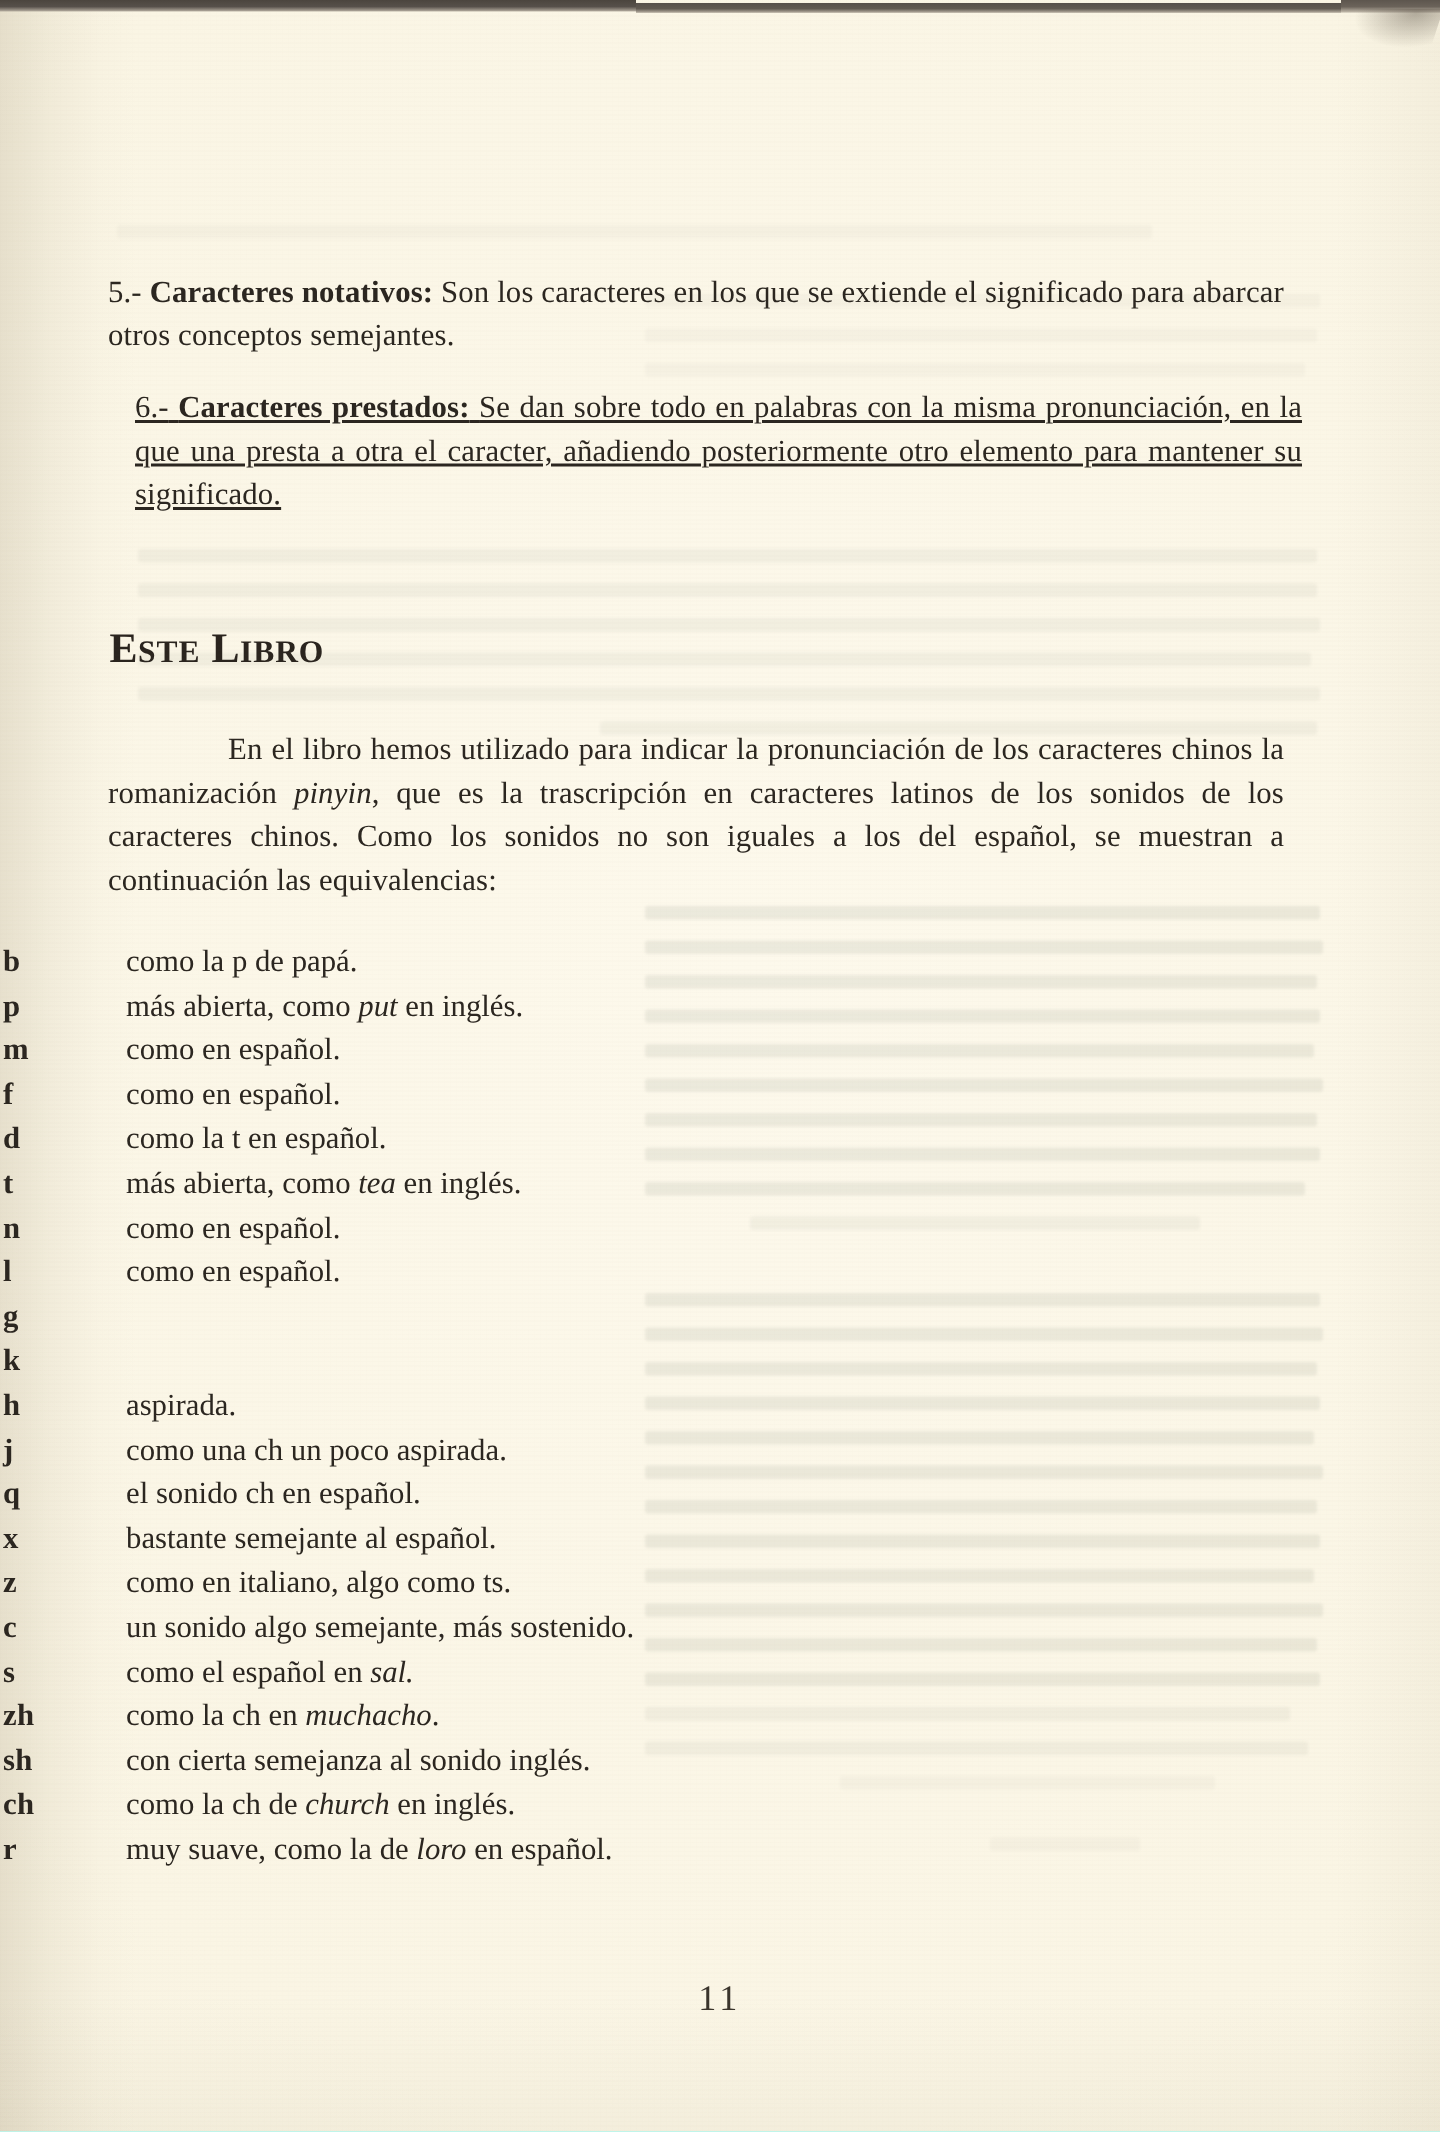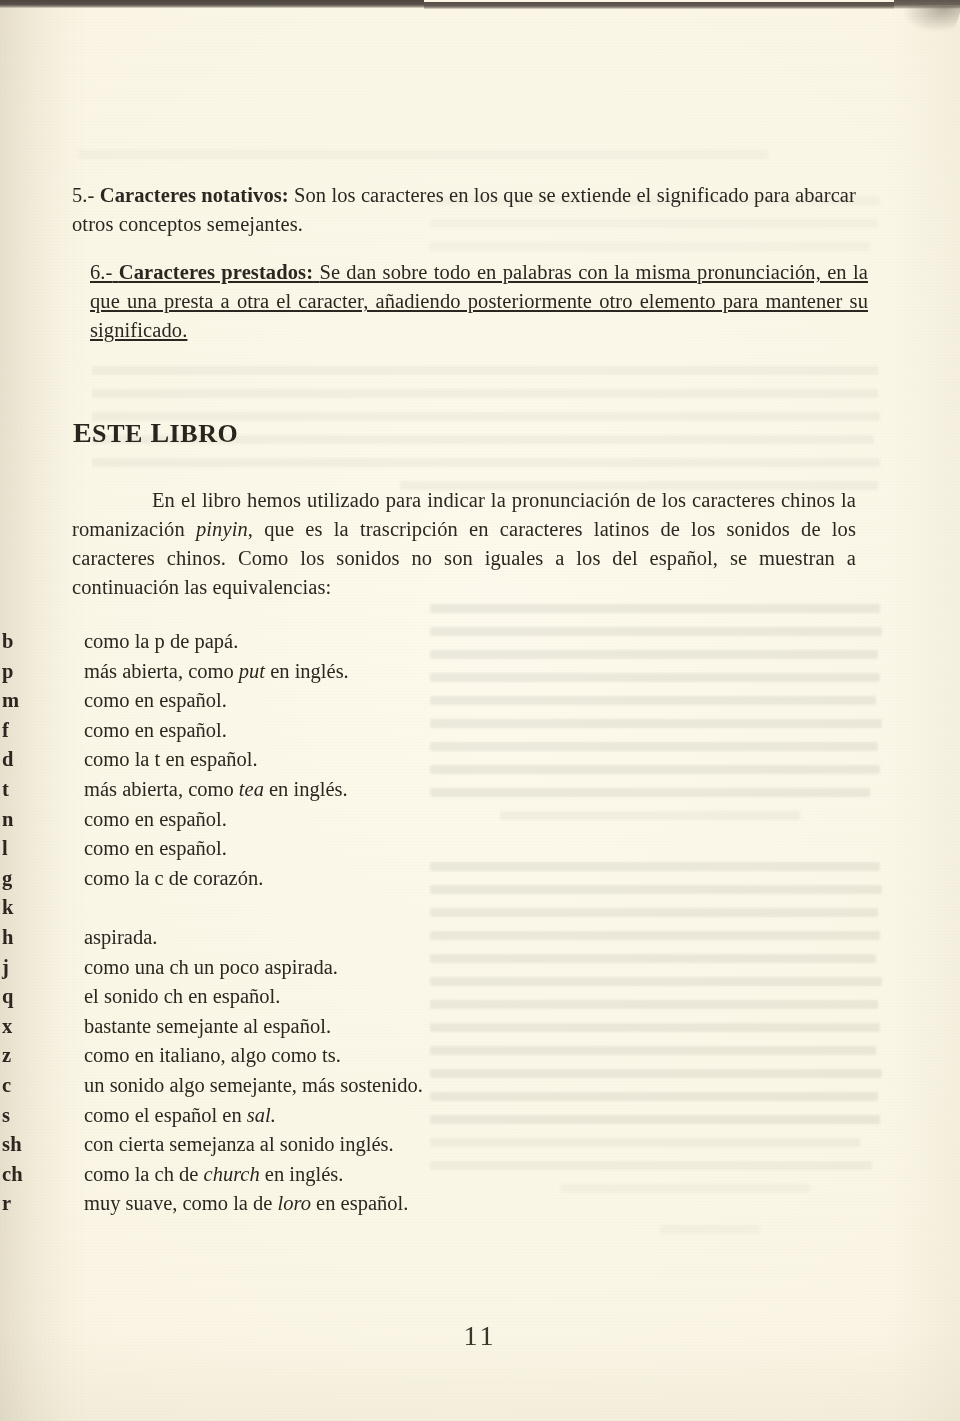--- a/index.html
+++ b/index.html
@@ -125,21 +125,21 @@
     left: 1px;
     top: 417px;
     font-size: 28px;
     line-height: 32px;
     font-weight: 600;
     letter-spacing: 0.4px;
     color: #2a241e;
     white-space: nowrap;
   }
   .heading .cap { font-size: 28px; }
-  .heading .sc  { font-size: 26px; letter-spacing: 0.6px; }
+  .heading .sc  { font-size: 21px; letter-spacing: 0.6px; }
 
   .para-intro {
     position: absolute;
     left: 0;
     top: 486px;
     width: 784px;
     text-indent: 80px;
   }
 
   
@@ -167,21 +167,21 @@
     white-space: nowrap;
   }
   .pron-desc i { font-style: italic; }
 
   .folio {
     position: absolute;
     left: 0;
     right: 0;
     top: 1320px;
     text-align: center;
-    font-size: 28px;
+    font-size: 24px;
     letter-spacing: 3px;
     color: #3a342c;
   }
 
   
   .grain {
     position: absolute;
     inset: 0;
     pointer-events: none;
     opacity: 0.35;
@@ -295,21 +295,20 @@
       <div class="pron-row">
         <div class="pron-letter">n</div>
         <div class="pron-desc"><span>como en español.</span></div>
       </div>
       <div class="pron-row">
         <div class="pron-letter">l</div>
         <div class="pron-desc"><span>como en español.</span></div>
       </div>
       <div class="pron-row">
         <div class="pron-letter">g</div>
-        <div class="pron-desc"><span>como la c de corazón.</span></div>
       </div>
       <div class="pron-row">
         <div class="pron-letter">k</div>
       </div>
       <div class="pron-row">
         <div class="pron-letter">h</div>
         <div class="pron-desc"><span>aspirada.</span></div>
       </div>
       <div class="pron-row">
         <div class="pron-letter">j</div>
@@ -327,20 +326,24 @@
         <div class="pron-letter">z</div>
         <div class="pron-desc"><span>como en italiano, algo como ts.</span></div>
       </div>
       <div class="pron-row">
         <div class="pron-letter">c</div>
         <div class="pron-desc"><span>un sonido algo semejante, más sostenido.</span></div>
       </div>
       <div class="pron-row">
         <div class="pron-letter">s</div>
         <div class="pron-desc"><span>como el español en </span><i>sal.</i></div>
+      </div>
+      <div class="pron-row">
+        <div class="pron-letter">zh</div>
+        <div class="pron-desc"><span>como la ch en </span><i>muchacho</i><span>.</span></div>
       </div>
       <div class="pron-row">
         <div class="pron-letter">sh</div>
         <div class="pron-desc"><span>con cierta semejanza al sonido inglés.</span></div>
       </div>
       <div class="pron-row">
         <div class="pron-letter">ch</div>
         <div class="pron-desc"><span>como la ch de </span><i>church</i><span> en inglés.</span></div>
       </div>
       <div class="pron-row">

